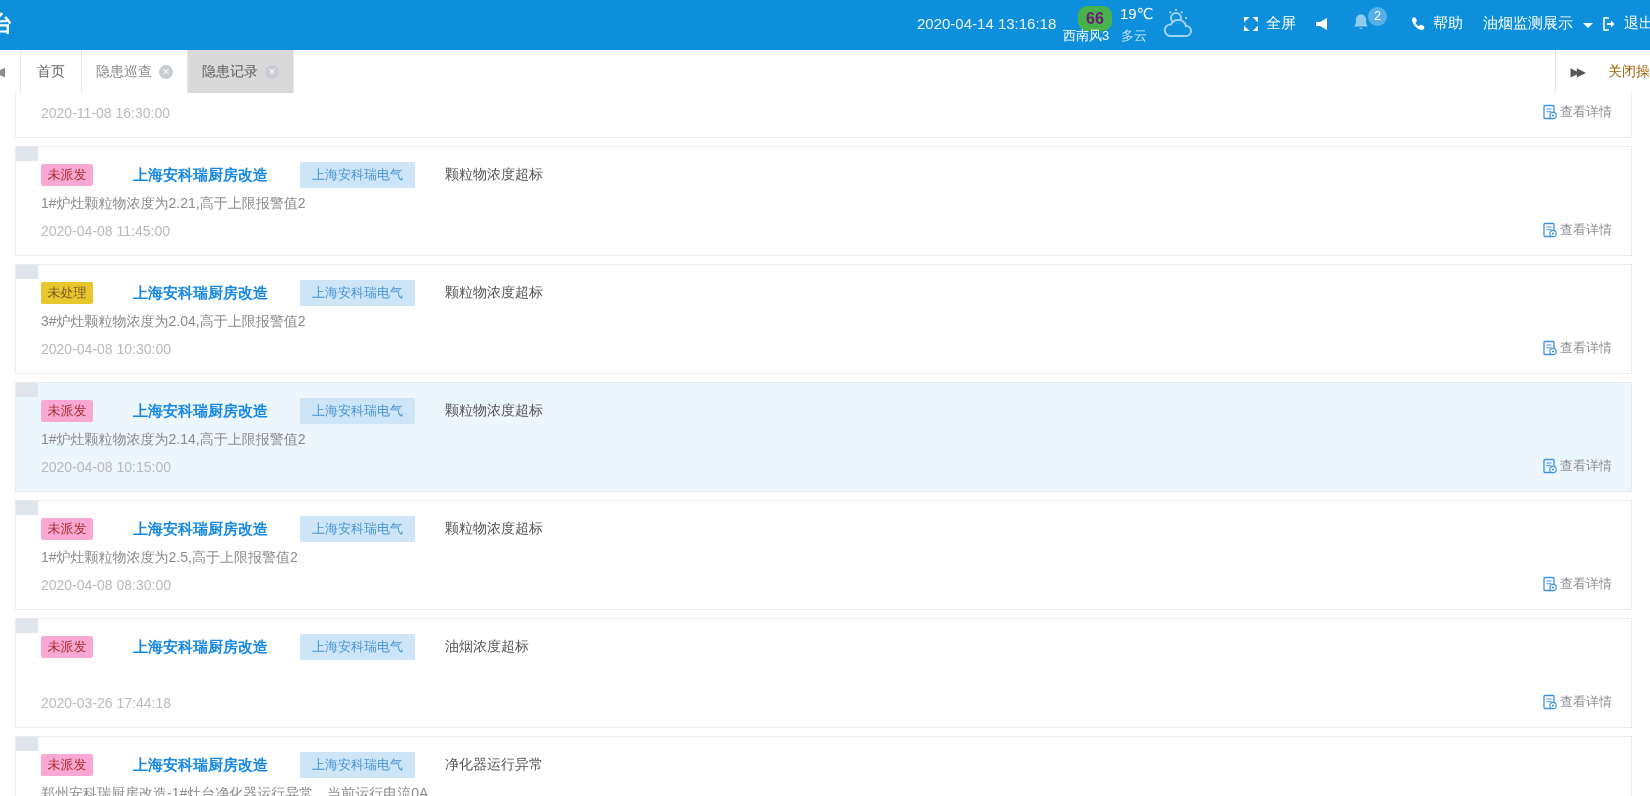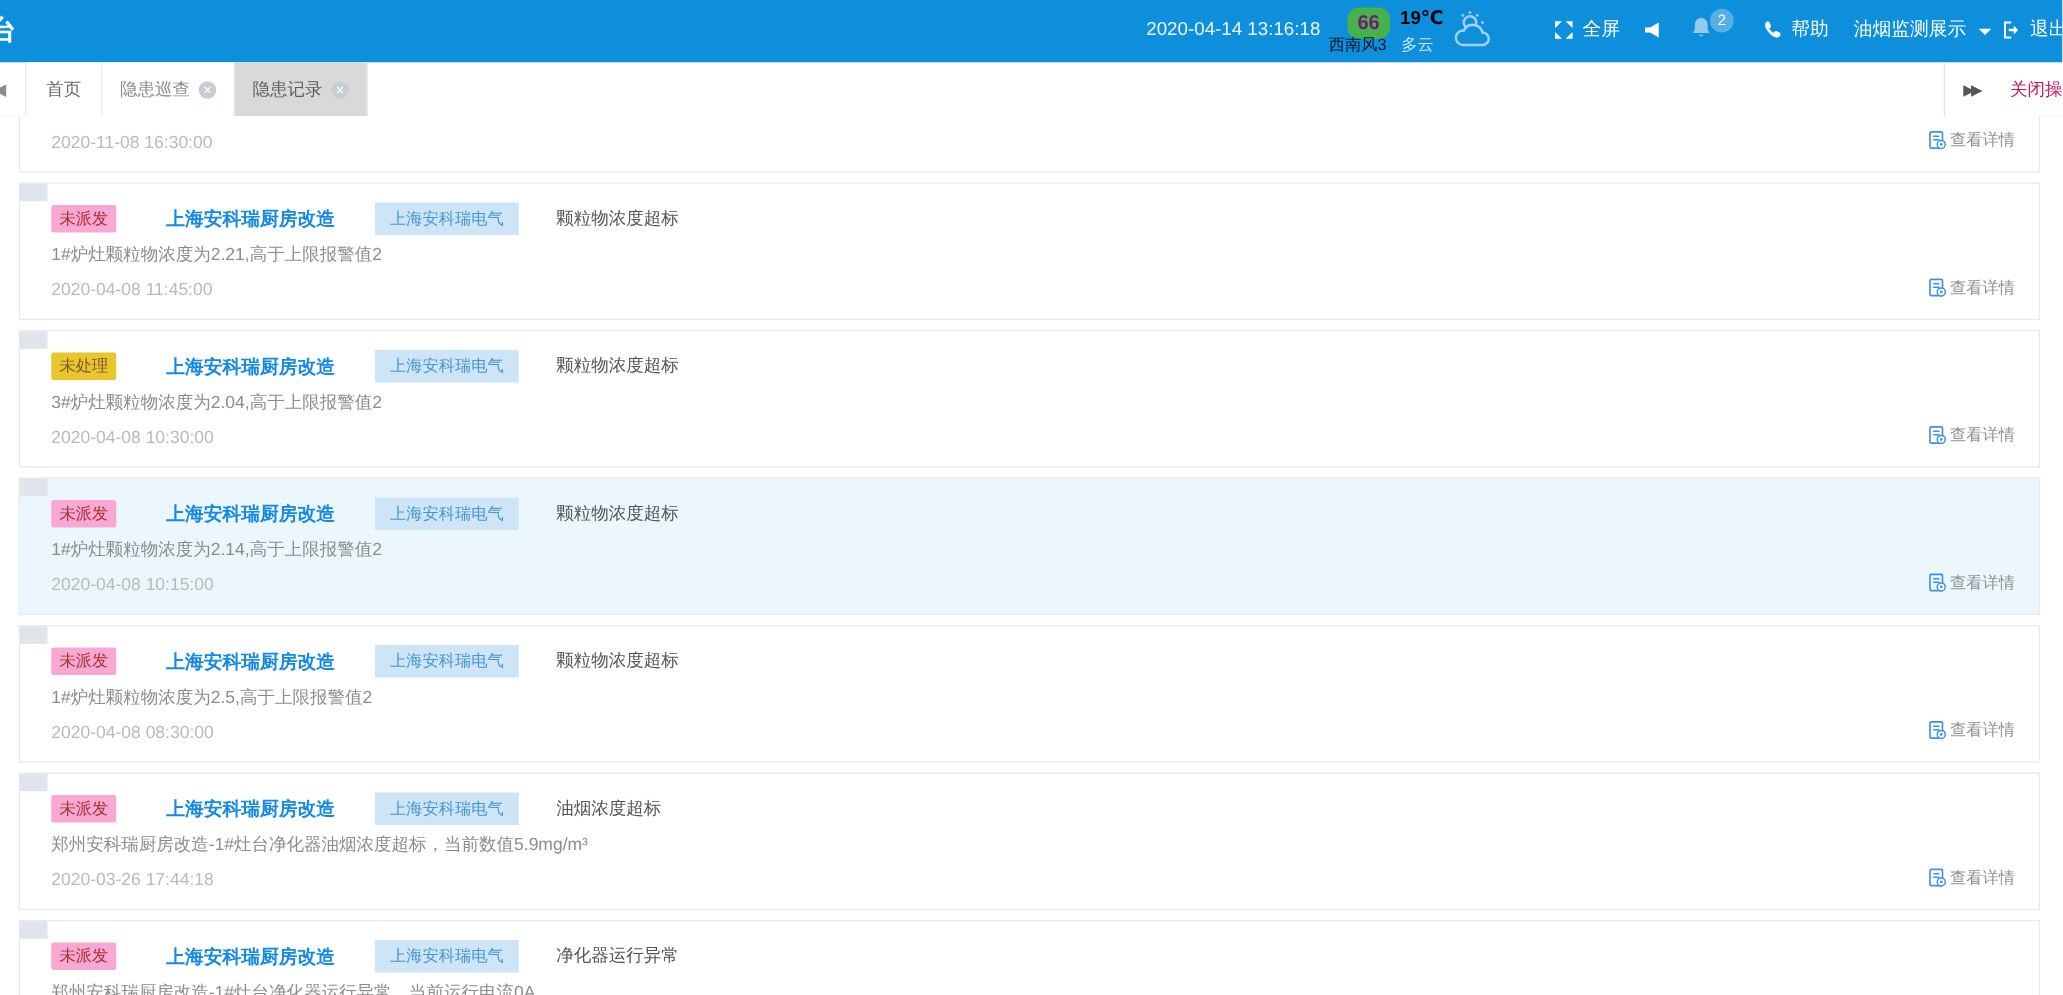--- a/index.html
+++ b/index.html
@@ -7,22 +7,22 @@
     width:1650px;height:796px;overflow:hidden;position:relative;
     font-family:"Liberation Sans","DejaVu Sans",sans-serif;background:#fff;
   }
   
   .header{position:absolute;left:0;top:0;width:1650px;height:50px;background:#0d8fdb;color:#fff;}
   .header .hitem{position:absolute;white-space:nowrap;}
   .app-title-partial{left:-9px;top:9px;font-size:22px;font-weight:bold;color:#fff;}
   .h-datetime{left:917px;top:15px;font-size:15px;color:#eaf5fd;white-space:pre;}
   .h-aqi{left:1078px;top:6px;background:#47b14b;color:#701a75;font-size:16px;font-weight:bold;
          height:17px;line-height:17px;padding:4px 8px;border-radius:9px;}
-  .h-wind{left:1063px;top:27px;font-size:13px;color:#0f172a;}
-  .h-temp{left:1120px;top:5px;font-size:15px;color:#000000;font-weight:bold;}
+  .h-wind{left:1063px;top:27px;font-size:13px;color:#ffffff;}
+  .h-temp{left:1120px;top:5px;font-size:15px;color:#ffffff;}
   .h-cond{left:1121px;top:27px;font-size:13px;color:#c9e6f9;}
   .h-weather{left:1160px;top:6px;}
   .h-btn{display:flex;align-items:center;gap:7px;font-size:15px;color:#fff;cursor:pointer;}
   .h-full{left:1243px;top:14px;}
   .h-speaker{left:1315px;top:16px;}
   .h-bell{left:1352px;top:12px;}
   .h-bell .count{position:absolute;left:16px;top:-5px;width:19px;height:19px;border-radius:50%;
       background:rgba(255,255,255,.3);color:#fff;font-size:12px;line-height:19px;text-align:center;}
   .h-help{left:1410px;top:14px;}
   .h-menu{left:1483px;top:14px;}
@@ -35,21 +35,21 @@
   .tab-scroll-left{align-self:center;margin-left:-5px;margin-right:13px;color:#8a8a8a;font-size:13px;width:12px;}
   .tab{display:flex;align-items:center;padding:12px 14px;font-size:14px;color:#8a8a8a;
        border-right:1px solid #e8e8e8;cursor:pointer;background:#fff;}
   .tab:first-of-type{border-left:1px solid #e8e8e8;padding:0 16px;color:#666;}
   .tab.active{background:#d9d9d9;color:#5f5f5f;}
   .tab-close{display:inline-block;width:14px;height:14px;border-radius:50%;background:#c8cdd3;
        color:#fff;font-size:9px;line-height:14px;text-align:center;margin-left:7px;cursor:pointer;}
   .tab-spacer{flex:1;}
   .tab-right{display:flex;align-items:center;border-left:1px solid #e2e2e2;padding-left:15px;}
   .tab-ff{color:#555;font-size:12px;letter-spacing:-3px;cursor:pointer;padding-right:3px;}
-  .close-ops{margin-left:22px;color:#be185d;font-size:14px;white-space:nowrap;cursor:pointer;font-family:Liberation Serif, serif;}
+  .close-ops{margin-left:22px;color:#a16207;font-size:14px;white-space:nowrap;cursor:pointer;font-family:Liberation Serif, serif;}
   
   .content{position:absolute;left:0;top:93px;right:0;bottom:0;overflow:hidden;background:#fff;}
   .cards{margin-top:-65px;}
   .card{position:relative;box-sizing:border-box;margin-left:15px;width:1617px;height:110px;
         background:#fff;border:1px solid #e8eaec;margin-bottom:8px;}
   .card.highlight{background:#ecf6fd;}
   .corner{position:absolute;left:0;top:0;width:22px;height:14px;background:#dfe5ea;}
   .row1{position:absolute;left:25px;top:15px;display:flex;align-items:center;}
   .status-badge{min-width:52px;height:22px;line-height:22px;text-align:center;font-size:13px;border-radius:2px;}
   .status-badge.danger{background:#f9a8d4;color:#a82f2f;}
@@ -250,21 +250,20 @@
   </div>
 
   <div class="card">
     <div class="corner"></div>
     <div class="row1">
       <span class="status-badge danger">未派发</span>
       <a class="site-link">上海安科瑞厨房改造</a>
       <span class="company-badge">上海安科瑞电气</span>
       <span class="alarm-type">油烟浓度超标</span>
     </div>
-    <div class="desc">郑州安科瑞厨房改造-1#灶台净化器油烟浓度超标，当前数值5.9mg/m³</div>
     <div class="time">2020-03-26 17:44:18</div>
     <a class="details">
       <svg width="16" height="16" viewBox="0 0 16 16">
         <rect x="2" y="1.5" width="10" height="13" rx="1" fill="none" stroke="#4090e2" stroke-width="1.3"></rect>
         <path d="M4.5 5h5M4.5 7.8h5" stroke="#4090e2" stroke-width="1.1"></path>
         <circle cx="11" cy="11.5" r="3.2" fill="#fff" stroke="#4090e2" stroke-width="1.2"></circle>
         <circle cx="11" cy="11.5" r="1.1" fill="#4090e2"></circle>
       </svg>
       <span class="details-label">查看详情</span>
     </a>

